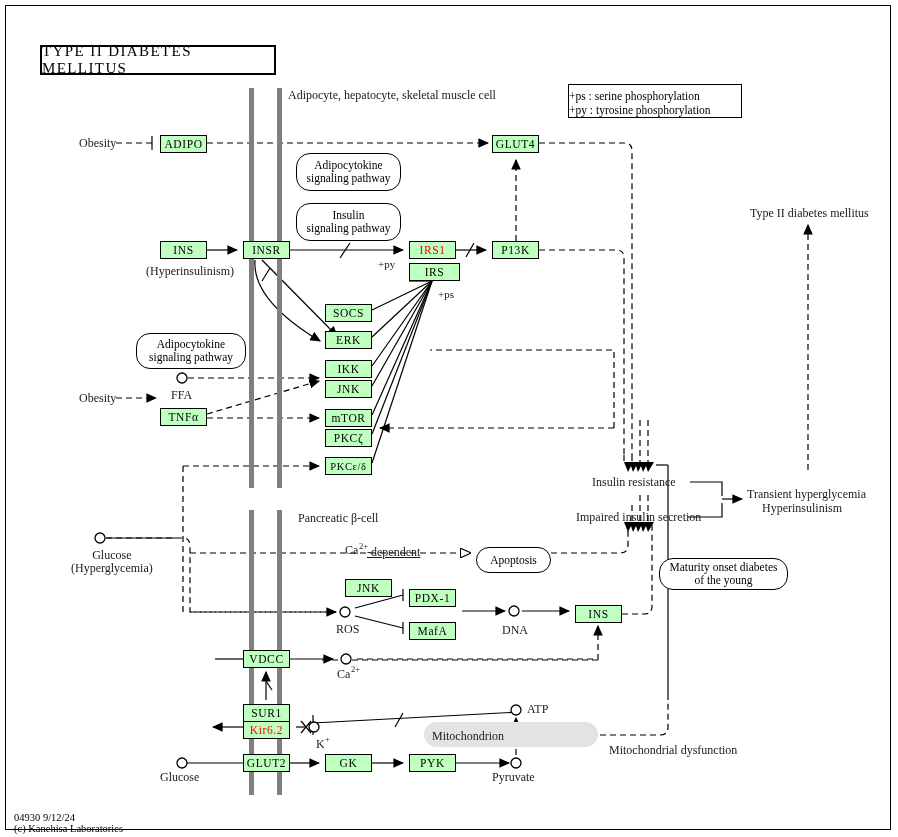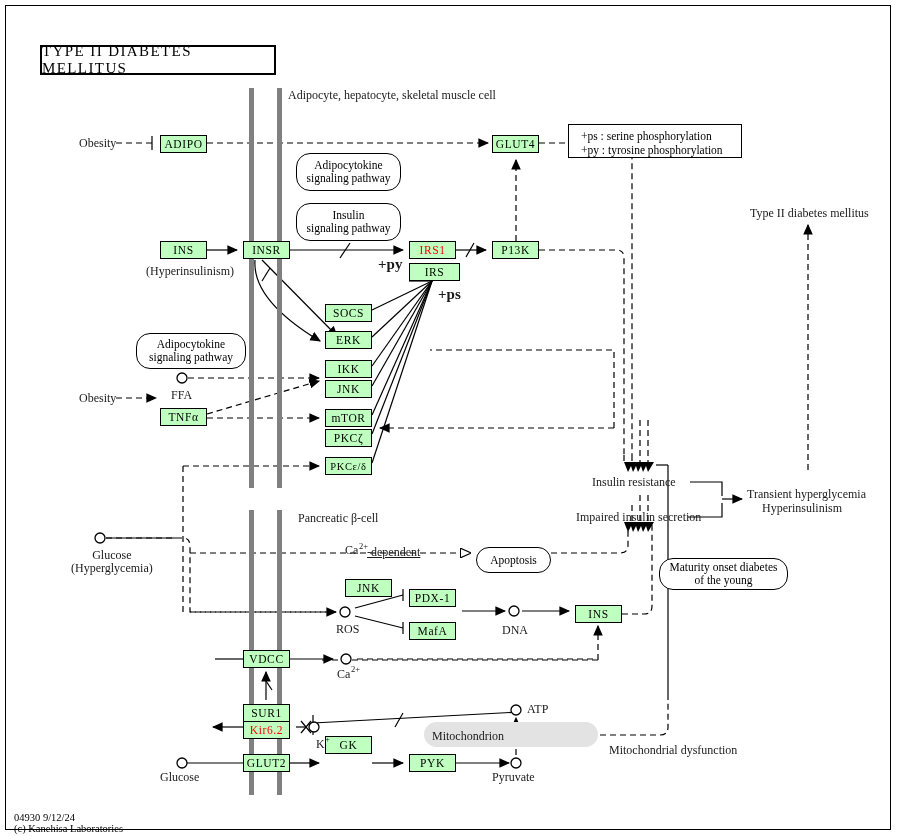--- a/index.html
+++ b/index.html
@@ -7,25 +7,25 @@
   #canvas{position:relative;width:898px;height:837px;background:#ffffff;overflow:hidden;}
   #frame{position:absolute;left:5px;top:5px;width:886px;height:825px;border:1px solid #000;box-sizing:border-box;}
   svg.layer{position:absolute;left:0;top:0;width:898px;height:837px;pointer-events:none;}
 
   .gbox{position:absolute;background:#bfffbf;border:1px solid #000;box-sizing:border-box;
         font-family:"Liberation Serif",serif;font-size:11.5px;color:#000;
         display:flex;align-items:center;justify-content:center;letter-spacing:.6px;height:18px;}
   .gbox.red{color:#ff0000;}
   .lbl{position:absolute;font-family:"Liberation Serif",serif;font-size:12px;color:#1a1a1a;white-space:pre;line-height:13px;}
   .lbl.c{text-align:center;}
-  .lbl.sm{font-size:15px;font-weight:bold;}
+  .lbl.sm{font-size:11px;}
   .titlebox{position:absolute;border:2px solid #000;background:#fff;display:flex;align-items:center;justify-content:center;
             font-family:"Liberation Serif",serif;font-size:15px;letter-spacing:1.4px;color:#000;}
   .legbox{position:absolute;border:1px solid #000;background:#fff;font-family:"Liberation Serif",serif;
-          font-size:11.5px;color:#000;padding:4px 12px;line-height:14px;box-sizing:border-box;margin-top:40px;}
+          font-size:11.5px;color:#000;padding:4px 0;line-height:14px;box-sizing:border-box;}
   .round{position:absolute;border:1px solid #000;border-radius:14px;background:#fff;
          display:flex;align-items:center;justify-content:center;text-align:center;
          font-family:"Liberation Serif",serif;font-size:11.5px;line-height:13px;color:#000;box-sizing:border-box;}
   .memb{position:absolute;background:#808080;width:5px;}
   .mito{position:absolute;background:#e3e3e3;border-radius:14px;}
   .corner{position:absolute;font-family:"Liberation Serif",serif;font-size:10.5px;color:#000;line-height:12px;white-space:pre;}
 </style>
 </head>
 <body>
 
@@ -248,21 +248,21 @@
   <div class="gbox" style="left:325px;top:429px;width:47px;">PKCζ</div>
   <div class="gbox" style="left:325px;top:457px;width:47px;font-size:10.5px;">PKCε/δ</div>
   <div class="gbox" style="left:345px;top:579px;width:47px;">JNK</div>
   <div class="gbox" style="left:409px;top:589px;width:47px;">PDX-1</div>
   <div class="gbox" style="left:409px;top:622px;width:47px;">MafA</div>
   <div class="gbox" style="left:575px;top:605px;width:47px;">INS</div>
   <div class="gbox" style="left:243px;top:650px;width:47px;">VDCC</div>
   <div class="gbox" style="left:243px;top:704px;width:47px;">SUR1</div>
   <div class="gbox red" style="left:243px;top:721px;width:47px;">Kir6.2</div>
   <div class="gbox" style="left:243px;top:754px;width:47px;">GLUT2</div>
-  <div class="gbox" style="left:325px;top:736px;width:47px;">GK</div>
+  <div class="gbox" style="left:325px;top:754px;width:47px;">GK</div>
   <div class="gbox" style="left:409px;top:754px;width:47px;">PYK</div>
 
   <div class="lbl" style="left:79px;top:137px;">Obesity</div>
   <div class="lbl" style="left:79px;top:392px;">Obesity</div>
   <div class="lbl" style="left:146px;top:265px;">(Hyperinsulinism)</div>
   <div class="lbl sm" style="left:378px;top:258px;">+py</div>
   <div class="lbl sm" style="left:438px;top:288px;">+ps</div>
   <div class="lbl" style="left:171px;top:389px;">FFA</div>
   <div class="lbl" style="left:750px;top:207px;">Type II diabetes mellitus</div>
   <div class="lbl" style="left:592px;top:476px;">Insulin resistance</div>

